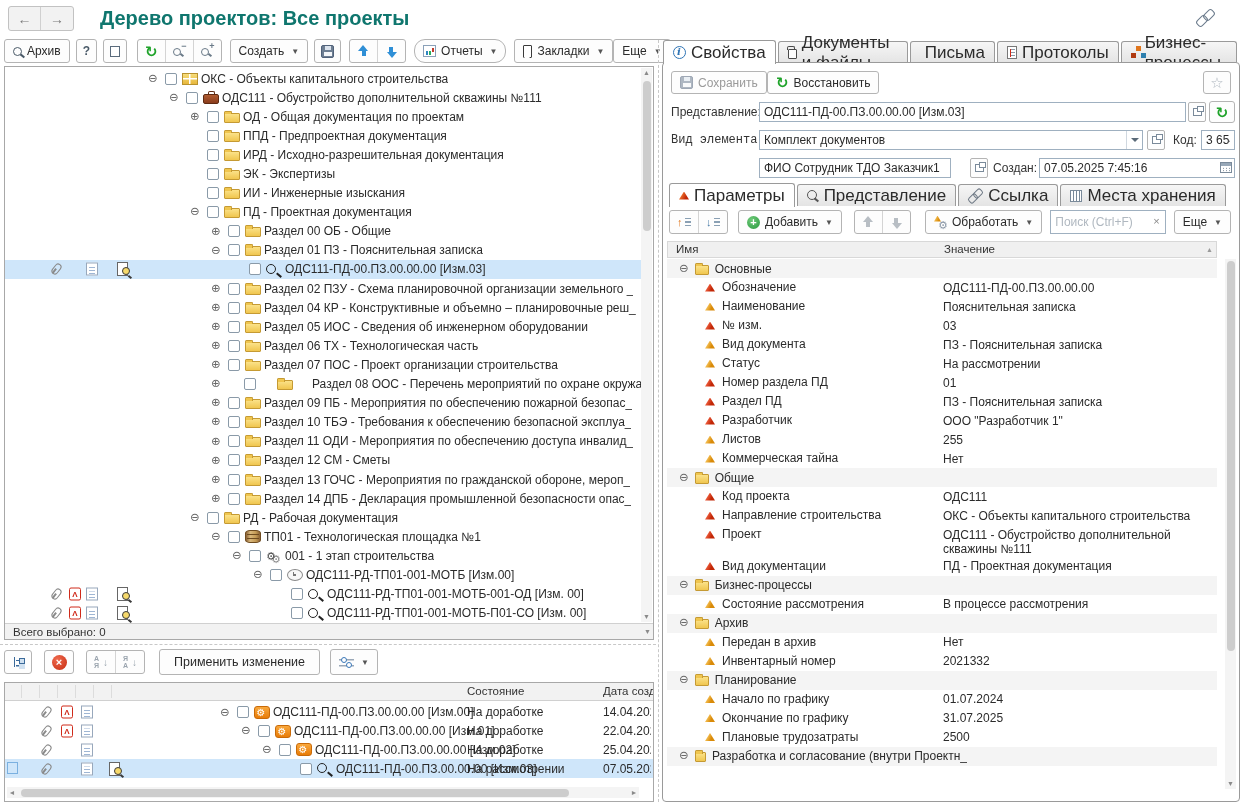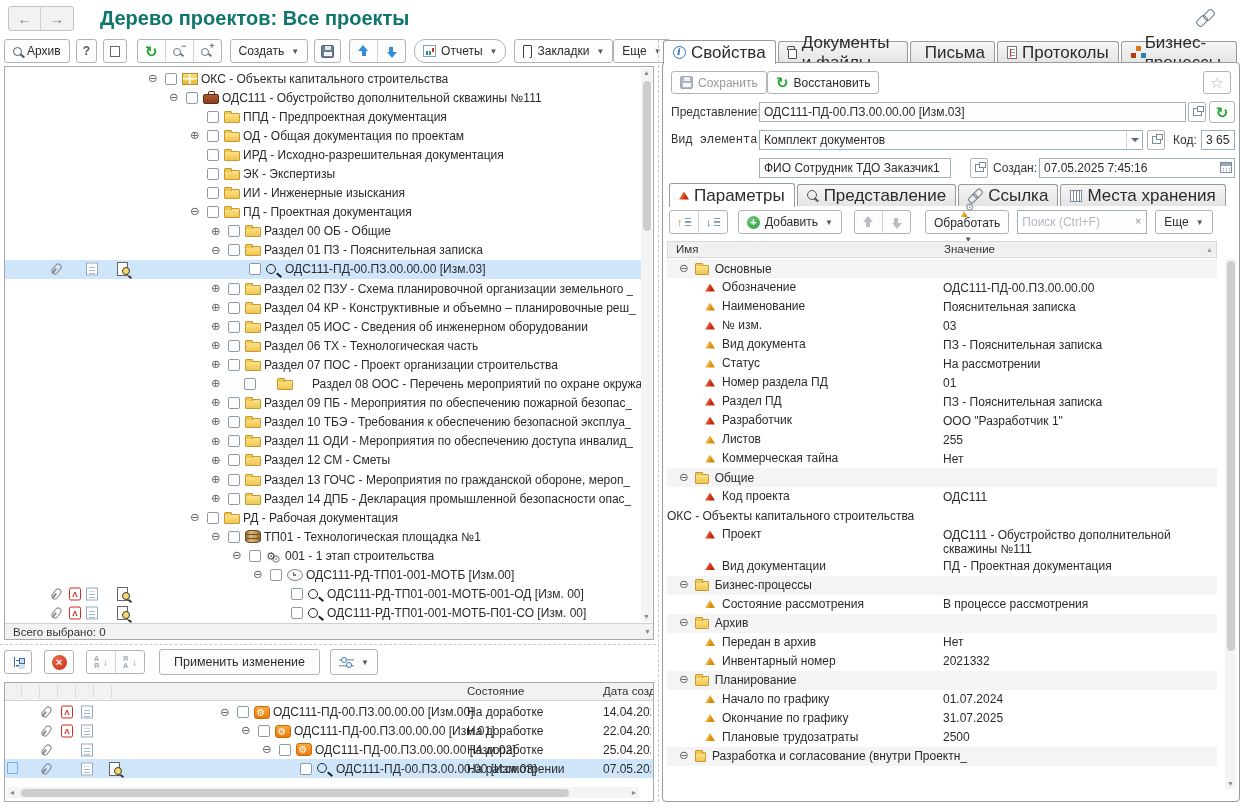--- a/index.html
+++ b/index.html
@@ -296,31 +296,31 @@
       </div>
       <div class="trow tree-atts" style="padding-left: 164px;">
 
         <span class="twig exp-minus"></span>
         <span class="cb"></span>
         <span class="nicon ni-case"></span>
         <span class="lbl">ОДС111 - Обустройство дополнительной скважины №111</span>
       </div>
       <div class="trow tree-atts" style="padding-left: 185px;">
 
+        <span class="twig exp-plus"></span>
+        <span class="cb"></span>
+        <span class="nicon ni-folder"></span>
+        <span class="lbl">ОД - Общая документация по проектам</span>
+      </div>
+      <div class="trow tree-atts" style="padding-left: 185px;">
+
         <span class="twig"></span>
         <span class="cb"></span>
         <span class="nicon ni-folder"></span>
         <span class="lbl">ППД - Предпроектная документация</span>
-      </div>
-      <div class="trow tree-atts" style="padding-left: 185px;">
-
-        <span class="twig exp-plus"></span>
-        <span class="cb"></span>
-        <span class="nicon ni-folder"></span>
-        <span class="lbl">ОД - Общая документация по проектам</span>
       </div>
       <div class="trow tree-atts" style="padding-left: 185px;">
 
         <span class="twig"></span>
         <span class="cb"></span>
         <span class="nicon ni-folder"></span>
         <span class="lbl">ИРД - Исходно-разрешительная документация</span>
       </div>
       <div class="trow tree-atts" style="padding-left: 185px;">
 
@@ -716,21 +716,21 @@
         <span class="dd">▼</span>
     </div>
     <div class="btn-group" style="margin-right:14px;">
       <div class="seg">
           <span class="ic-arrow gray"></span>
         </div>
       <div class="seg">
           <span class="ic-arrow gray down"></span>
         </div>
     </div>
-    <div class="btn" style="margin-right:8px;flex-direction:column;">
+    <div class="btn" style="margin-right:8px;">
       <span class="ic-run"></span>
         <span>Обработать</span>
         <span class="dd">▼</span>
     </div>
     <div class="inp" style="position:relative; width:130px; height:24px; padding-right:18px;">
       <input placeholder="Поиск (Ctrl+F)" style="">
       <span style="position:absolute; right:5px; top:4px; color:#8a8a8a; font-size:11px;">×</span>
     </div>
     <div class="btn" style="margin-left:8px;">
       <span>Еще</span>
@@ -844,20 +844,25 @@
       </div>
       <div class="prow t-param">
         <span class="p-name">
 
           <span class="cone m-red"></span>
           <span class="p-label">Код проекта</span>
         </span>
         <span class="p-value">ОДС111</span>
       </div>
       <div class="prow t-param">
+        <span class="p-name">
+
+          <span class="cone m-red"></span>
+          <span class="p-label">Направление строительства</span>
+        </span>
         <span class="p-value">ОКС - Объекты капитального строительства</span>
       </div>
       <div class="prow t-param">
         <span class="p-name">
 
           <span class="cone m-red"></span>
           <span class="p-label">Проект</span>
         </span>
         <span class="p-value">ОДС111 - Обустройство дополнительной скважины №111</span>
       </div>

